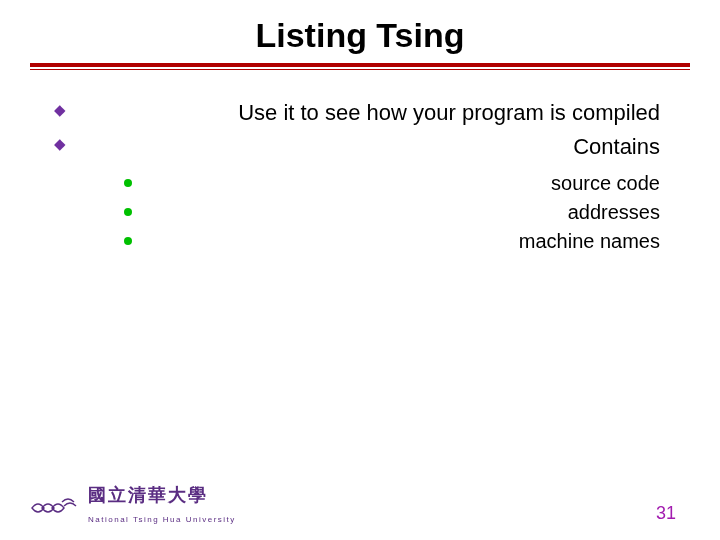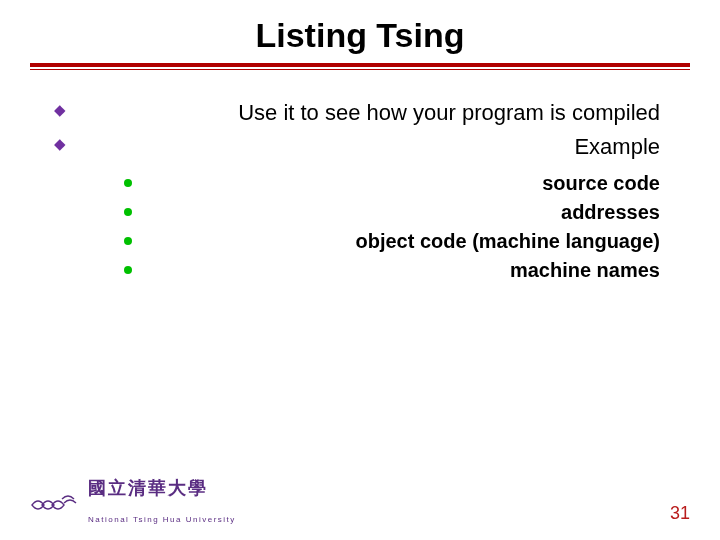--- a/index.html
+++ b/index.html
@@ -62,21 +62,20 @@
     top: 2px;
     font-size: 15px;
   }
   ul.level1 > li.spaced-top {
     margin-top: 20px;
   }
   ul.level2 {
     list-style: none;
     padding: 0;
     margin: 8px 0 8px 40px;
-    font-weight: bold;
   }
   ul.level2 > li {
     position: relative;
     padding-left: 26px;
     font-size: 20px;
     line-height: 1.45;
   }
   ul.level2 > li::before {
     content: "";
     position: absolute;
@@ -89,21 +88,21 @@
   }
   .link {
     color: #6b46c1;
     text-decoration: underline;
     cursor: pointer;
   }
   .footer {
     position: absolute;
     bottom: 16px;
     left: 30px;
-    right: 30px;
+    right: 44px;
     display: flex;
     justify-content: space-between;
     align-items: flex-end;
     color: #7030a0;
   }
   .uni {
     display: flex;
     align-items: center;
     gap: 10px;
   }
@@ -119,47 +118,46 @@
     font-size: 18px;
     font-weight: bold;
     color: #5a2d82;
     letter-spacing: 2px;
     font-family: "Microsoft JhengHei", "PingFang TC", sans-serif;
   }
   .uni-en {
     font-size: 8px;
     letter-spacing: 1.5px;
     color: #5a2d82;
-    margin-top: 19px;
+    margin-top: 12px;
   }
   .pagenum {
     font-size: 18px;
-    color: #b91c1c;
+    color: #a21caf;
   }
 </style>
 </head>
 <body>
 
 <div class="slide">
 
   <div class="title">Listing Tsing</div>
   <div class="rule"></div>
   <div class="rule-thin"></div>
 
   <div class="content">
     <ul class="level1">
       <li>
         <span>Use it to see how your program is compiled</span>
       </li>
       <li>
-        <span>Example</span>
+        <span>Contains</span>
         <ul class="level2">
           <li><span>source code</span></li>
           <li><span>addresses</span></li>
-          <li><span>object code (machine language)</span></li>
           <li><span>machine names</span></li>
         </ul>
       </li>
     </ul>
   </div>
 
   <div class="footer">
     <div class="uni">
       <span class="uni-logo">
         <svg width="48" height="22" viewBox="0 0 48 22">

